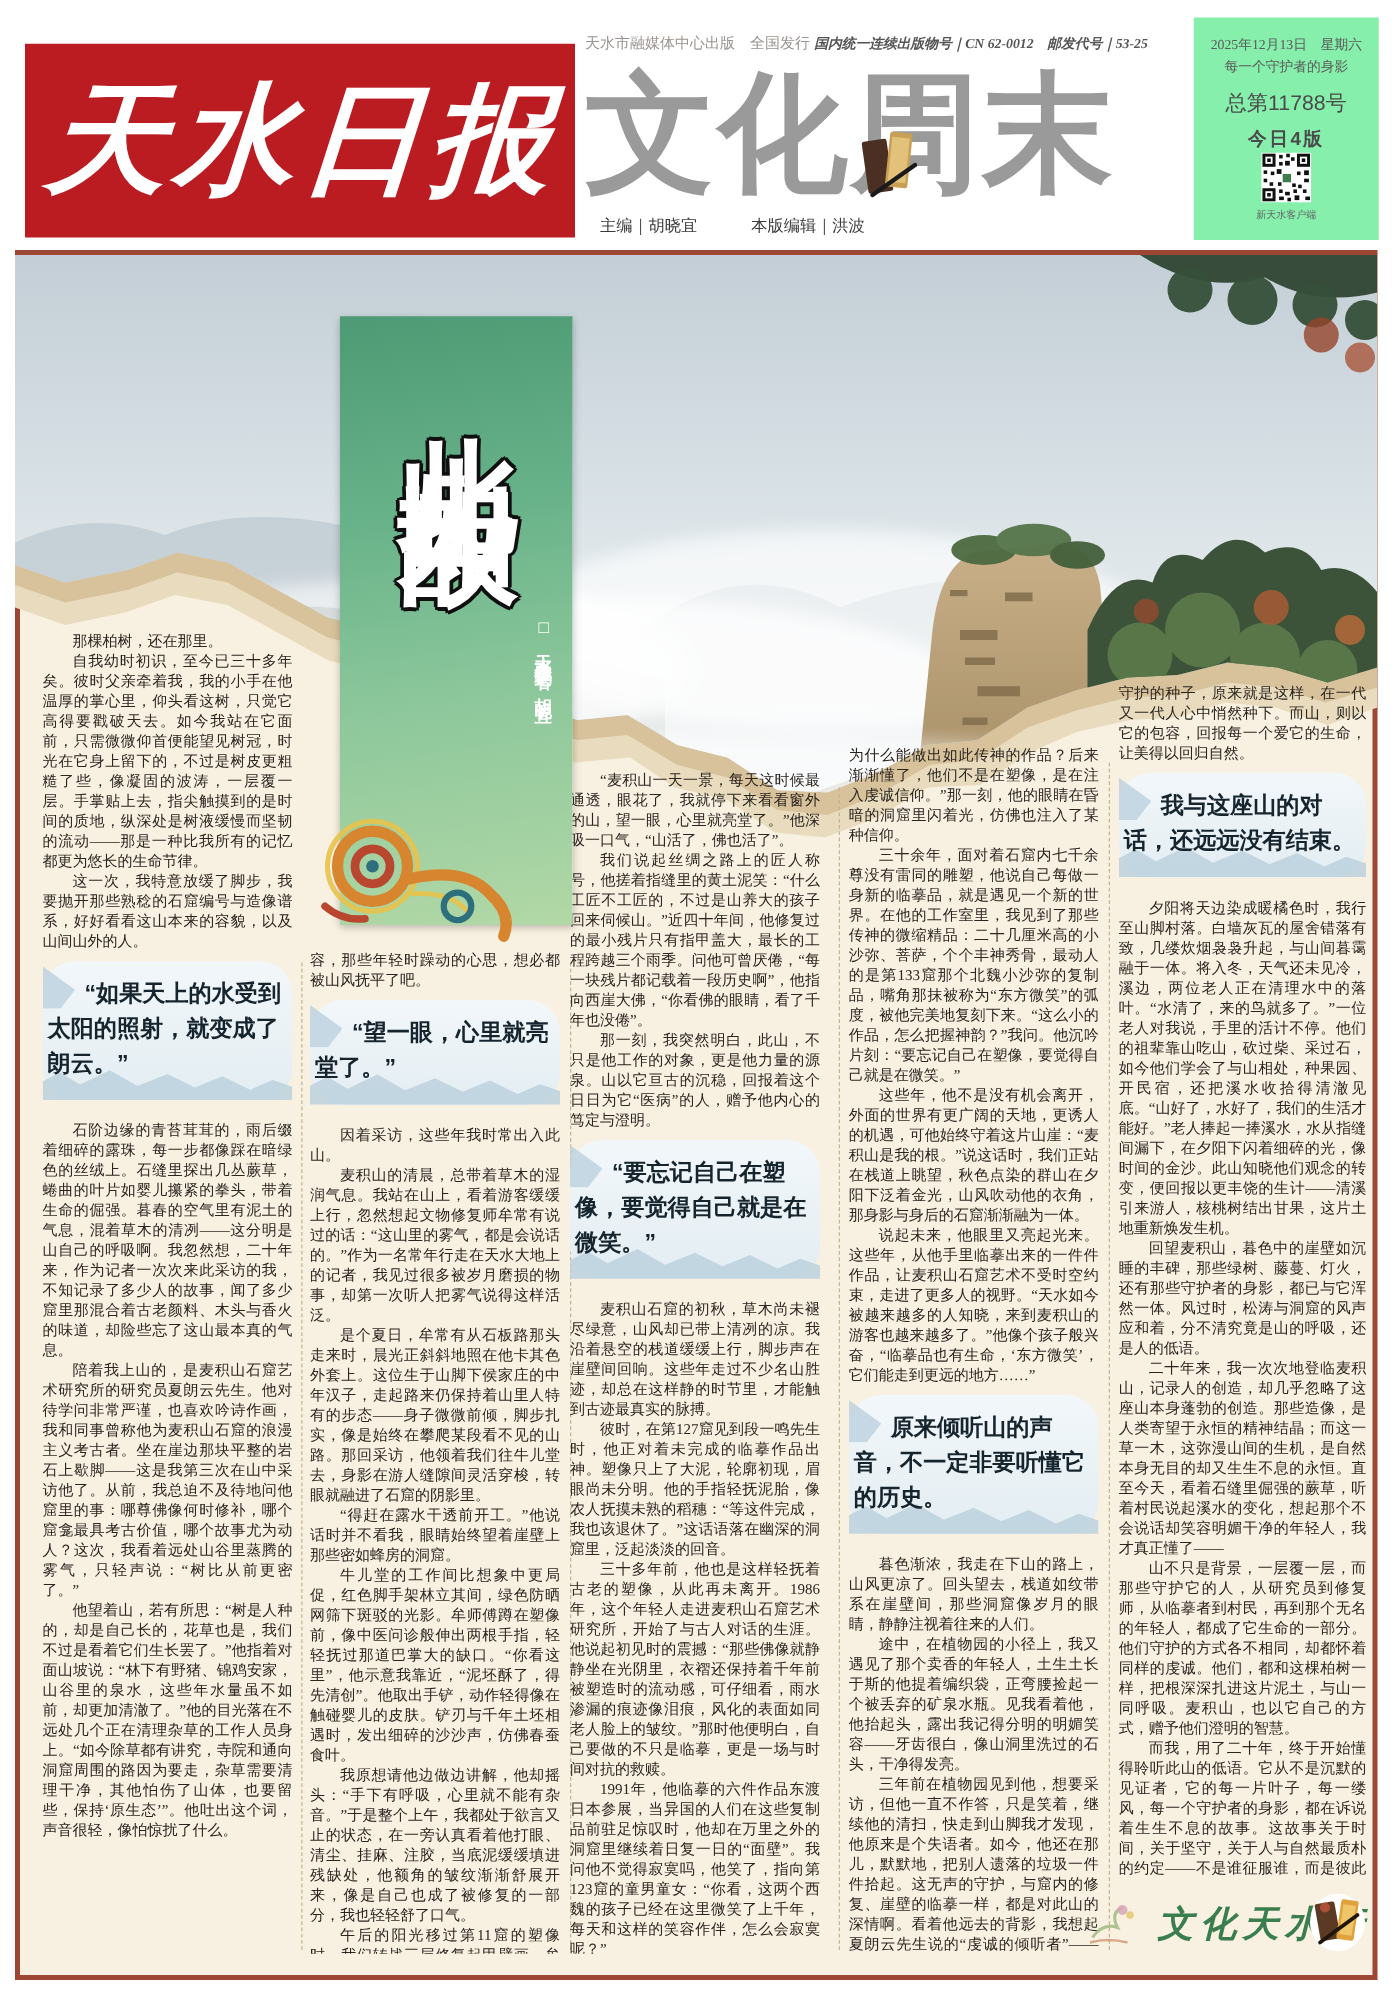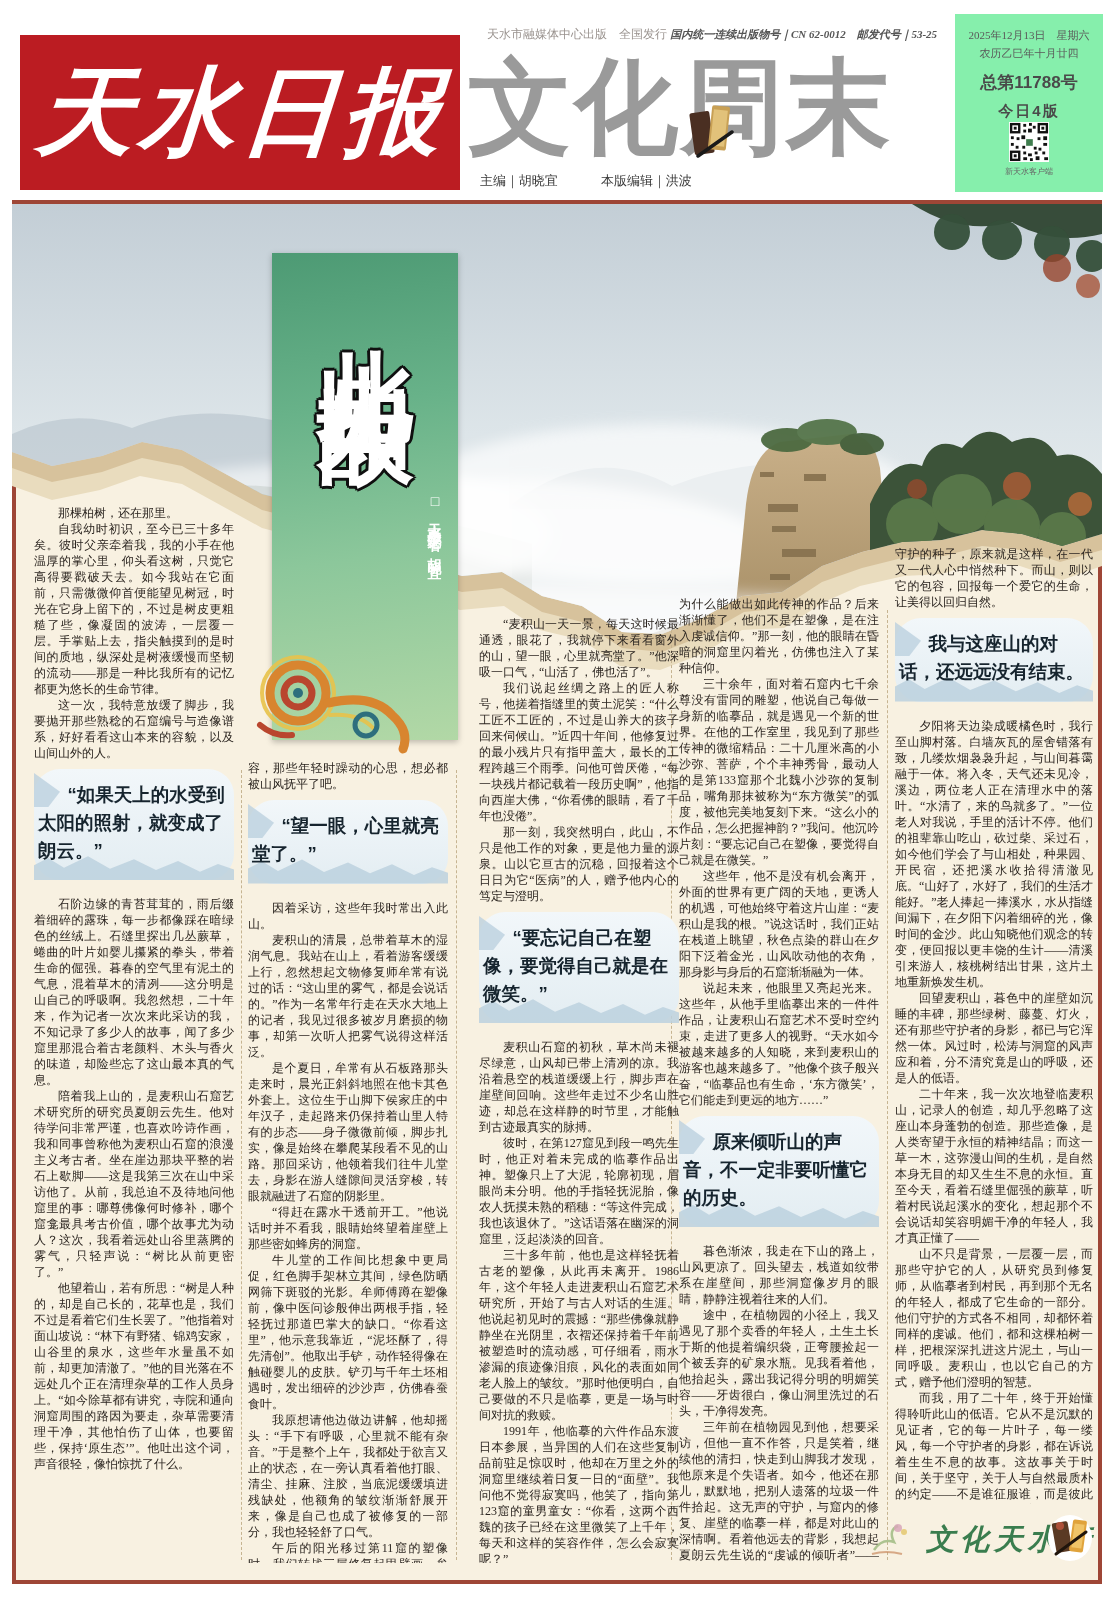--- a/index.html
+++ b/index.html
@@ -4,36 +4,36 @@
 <style>
   html,body{margin:0;padding:0;background:#ffffff;}
   #page{position:relative;width:1115px;height:1600px;background:#ffffff;overflow:hidden;
         font-family:"Liberation Serif","DejaVu Serif",serif;}
 
   
   .mast-red{position:absolute;left:20px;top:35px;width:440px;height:155px;background:#bb1c22;}
   .paper-name{position:absolute;left:18px;top:8px;width:404px;height:140px;color:#ffffff;
       font-weight:900;font-size:96px;line-height:140px;letter-spacing:6px;text-align:center;
       font-style:italic;transform:skewX(-4deg);white-space:nowrap;}
-  .pub-line{position:absolute;left:452px;top:26px;width:520px;font-size:12px;color:#9a938f;
-      font-family:"Liberation Sans","DejaVu Sans",sans-serif;white-space:nowrap;text-align:center;}
+  .pub-line{position:absolute;left:468px;top:26px;width:520px;font-size:12px;color:#9a938f;
+      font-family:"Liberation Sans","DejaVu Sans",sans-serif;white-space:nowrap;}
   .pub-line .issn{color:#555;font-family:"Liberation Serif",serif;font-style:italic;font-weight:bold;font-size:11px;}
   .section-name{position:absolute;left:468px;top:48px;width:400px;height:125px;color:#9a9a9a;
       font-family:"Liberation Sans","DejaVu Sans",sans-serif;font-weight:900;font-size:104px;
       line-height:118px;letter-spacing:2px;white-space:nowrap;}
   .section-photo{position:absolute;left:688px;top:98px;width:46px;height:64px;z-index:3;}
   .editor-line{position:absolute;left:480px;top:172px;width:460px;font-size:13px;color:#3a3a3a;}
   .editor-line .gap{display:inline-block;width:40px;}
 
   
   .datebox{position:absolute;left:955px;top:14px;width:148px;height:178px;background:#86efac;
       text-align:center;color:#5a5a5a;}
   .datebox .d1{margin-top:14px;font-size:11px;}
   .datebox .d2{margin-top:3px;font-size:11px;}
-  .datebox .issue{margin-top:10px;font-size:17px;font-weight:bold;color:#4a4a4a;
+  .datebox .issue{margin-top:10px;font-size:17px;font-weight:normal;color:#4a4a4a;
       font-family:"Liberation Sans",sans-serif;}
   .datebox .pages{margin-top:8px;font-size:15px;font-weight:bold;color:#4a4a4a;
       font-family:"Liberation Sans",sans-serif;letter-spacing:2px;}
   .qr{position:absolute;left:54px;top:108px;width:40px;height:40px;}
   .qr-caption{position:absolute;left:0;top:152px;width:100%;font-size:8px;color:#666;}
 
   
   .frame{position:absolute;left:12px;top:200px;width:1090px;height:1384px;
       background:#f8f1e1;border:4px solid #9e4636;box-sizing:border-box;}
 
@@ -105,21 +105,21 @@
     <line x1="10" y1="58" x2="44" y2="34" stroke="#1a1a1a" stroke-width="3.5" stroke-linecap="round"></line>
   </svg>
 
   <div class="editor-line">
     <span>主编｜胡晓宜</span><span class="gap"></span>
     <span>本版编辑｜洪波</span>
   </div>
 
   <div class="datebox">
     <div class="d1">2025年12月13日　星期六</div>
-    <div class="d2">农历乙巳年十月廿四</div>
+    <div class="d2">每一个守护者的身影</div>
     <div class="issue">总第11788号</div>
     <div class="pages">今日4版</div>
     <svg class="qr" viewBox="0 0 42 42">
       <rect x="0" y="0" width="42" height="42" fill="#ffffff"></rect>
       <rect x="1" y="1" width="11" height="11" fill="#111"></rect>
         <rect x="3.5" y="3.5" width="6" height="6" fill="#fff"></rect>
         <rect x="5" y="5" width="3" height="3" fill="#111"></rect>
       <rect x="30" y="1" width="11" height="11" fill="#111"></rect>
         <rect x="32.5" y="3.5" width="6" height="6" fill="#fff"></rect>
         <rect x="34" y="5" width="3" height="3" fill="#111"></rect>
@@ -270,21 +270,21 @@
         <span class="subhead-text">“望一眼，心里就亮堂了。”</span>
       </div>
       <p class="para">因着采访，这些年我时常出入此山。</p>
       <p class="para">麦积山的清晨，总带着草木的湿润气息。我站在山上，看着游客缓缓上行，忽然想起文物修复师牟常有说过的话：“这山里的雾气，都是会说话的。”作为一名常年行走在天水大地上的记者，我见过很多被岁月磨损的物事，却第一次听人把雾气说得这样活泛。</p>
       <p class="para">是个夏日，牟常有从石板路那头走来时，晨光正斜斜地照在他卡其色外套上。这位生于山脚下侯家庄的中年汉子，走起路来仍保持着山里人特有的步态——身子微微前倾，脚步扎实，像是始终在攀爬某段看不见的山路。那回采访，他领着我们往牛儿堂去，身影在游人缝隙间灵活穿梭，转眼就融进了石窟的阴影里。</p>
       <p class="para">“得赶在露水干透前开工。”他说话时并不看我，眼睛始终望着崖壁上那些密如蜂房的洞窟。</p>
       <p class="para">牛儿堂的工作间比想象中更局促，红色脚手架林立其间，绿色防晒网筛下斑驳的光影。牟师傅蹲在塑像前，像中医问诊般伸出两根手指，轻轻抚过那道巴掌大的缺口。“你看这里”，他示意我靠近，“泥坯酥了，得先清创”。他取出手铲，动作轻得像在触碰婴儿的皮肤。铲刃与千年土坯相遇时，发出细碎的沙沙声，仿佛春蚕食叶。</p>
       <p class="para">我原想请他边做边讲解，他却摇头：“手下有呼吸，心里就不能有杂音。”于是整个上午，我都处于欲言又止的状态，在一旁认真看着他打眼、清尘、挂麻、注胶，当底泥缓缓填进残缺处，他额角的皱纹渐渐舒展开来，像是自己也成了被修复的一部分，我也轻轻舒了口气。</p>
       <p class="para">午后的阳光移过第11窟的塑像时，我们转战三层修复起甲壁画。牟师傅举着毛笔一点点软化卷曲的颜料，忽然说起多年前的往事，那时他刚拜师学艺，总忍不住对着壁画叹气，师傅柳太古敲他后脑勺：“佛不怕旧，最怕心浮。”</p>
     </div>
-  <div class="col" style="left:479px;top:616px;width:200px;height:947px;">
+  <div class="col" style="left:456px;top:616px;width:200px;height:947px;">
       <p class="para">“麦积山一天一景，每天这时候最通透，眼花了，我就停下来看看窗外的山，望一眼，心里就亮堂了。”他深吸一口气，“山活了，佛也活了”。</p>
       <p class="para">我们说起丝绸之路上的匠人称号，他搓着指缝里的黄土泥笑：“什么工匠不工匠的，不过是山养大的孩子回来伺候山。”近四十年间，他修复过的最小残片只有指甲盖大，最长的工程跨越三个雨季。问他可曾厌倦，“每一块残片都记载着一段历史啊”，他指向西崖大佛，“你看佛的眼睛，看了千年也没倦”。</p>
       <p class="para">那一刻，我突然明白，此山，不只是他工作的对象，更是他力量的源泉。山以它亘古的沉稳，回报着这个日日为它“医病”的人，赠予他内心的笃定与澄明。</p>
       <div class="subhead">
         <span class="subhead-text">“要忘记自己在塑像，要觉得自己就是在微笑。”</span>
       </div>
       <p class="para">麦积山石窟的初秋，草木尚未褪尽绿意，山风却已带上清冽的凉。我沿着悬空的栈道缓缓上行，脚步声在崖壁间回响。这些年走过不少名山胜迹，却总在这样静的时节里，才能触到古迹最真实的脉搏。</p>
       <p class="para">彼时，在第127窟见到段一鸣先生时，他正对着未完成的临摹作品出神。塑像只上了大泥，轮廓初现，眉眼尚未分明。他的手指轻抚泥胎，像农人抚摸未熟的稻穗：“等这件完成，我也该退休了。”这话语落在幽深的洞窟里，泛起淡淡的回音。</p>
       <p class="para">三十多年前，他也是这样轻抚着古老的塑像，从此再未离开。1986年，这个年轻人走进麦积山石窟艺术研究所，开始了与古人对话的生涯。他说起初见时的震撼：“那些佛像就静静坐在光阴里，衣褶还保持着千年前被塑造时的流动感，可仔细看，雨水渗漏的痕迹像泪痕，风化的表面如同老人脸上的皱纹。”那时他便明白，自己要做的不只是临摹，更是一场与时间对抗的救赎。</p>
       <p class="para">1991年，他临摹的六件作品东渡日本参展，当异国的人们在这些复制品前驻足惊叹时，他却在万里之外的洞窟里继续着日复一日的“面壁”。我问他不觉得寂寞吗，他笑了，指向第123窟的童男童女：“你看，这两个西魏的孩子已经在这里微笑了上千年，每天和这样的笑容作伴，怎么会寂寞呢？”</p>

